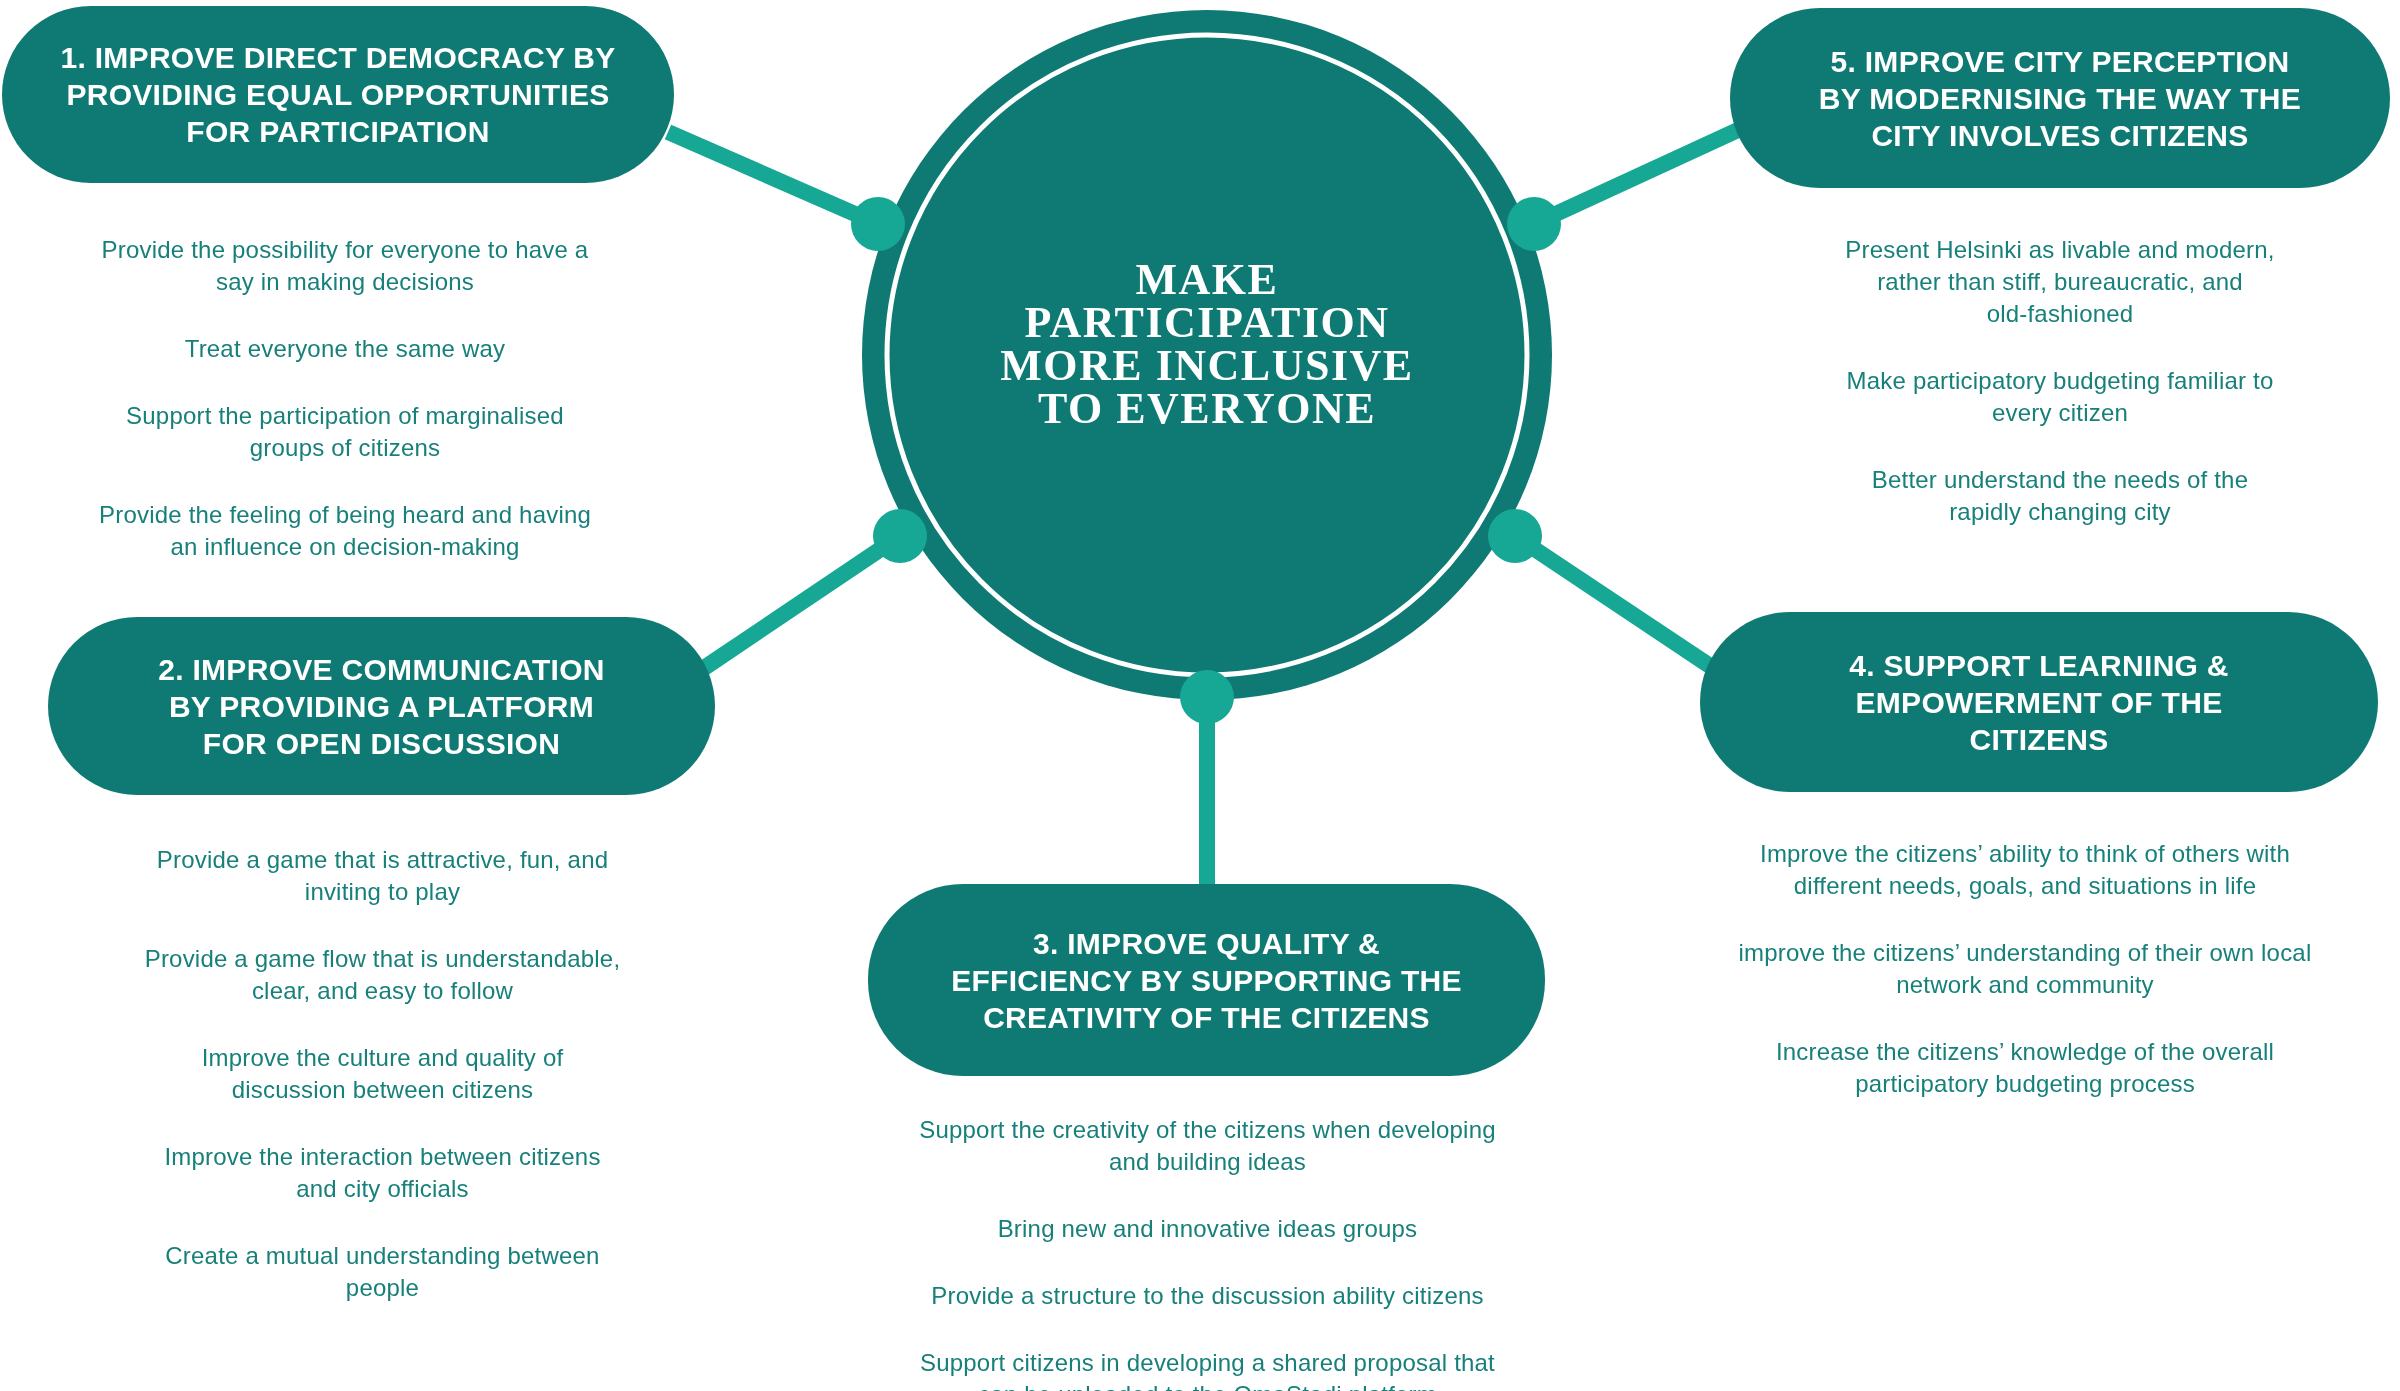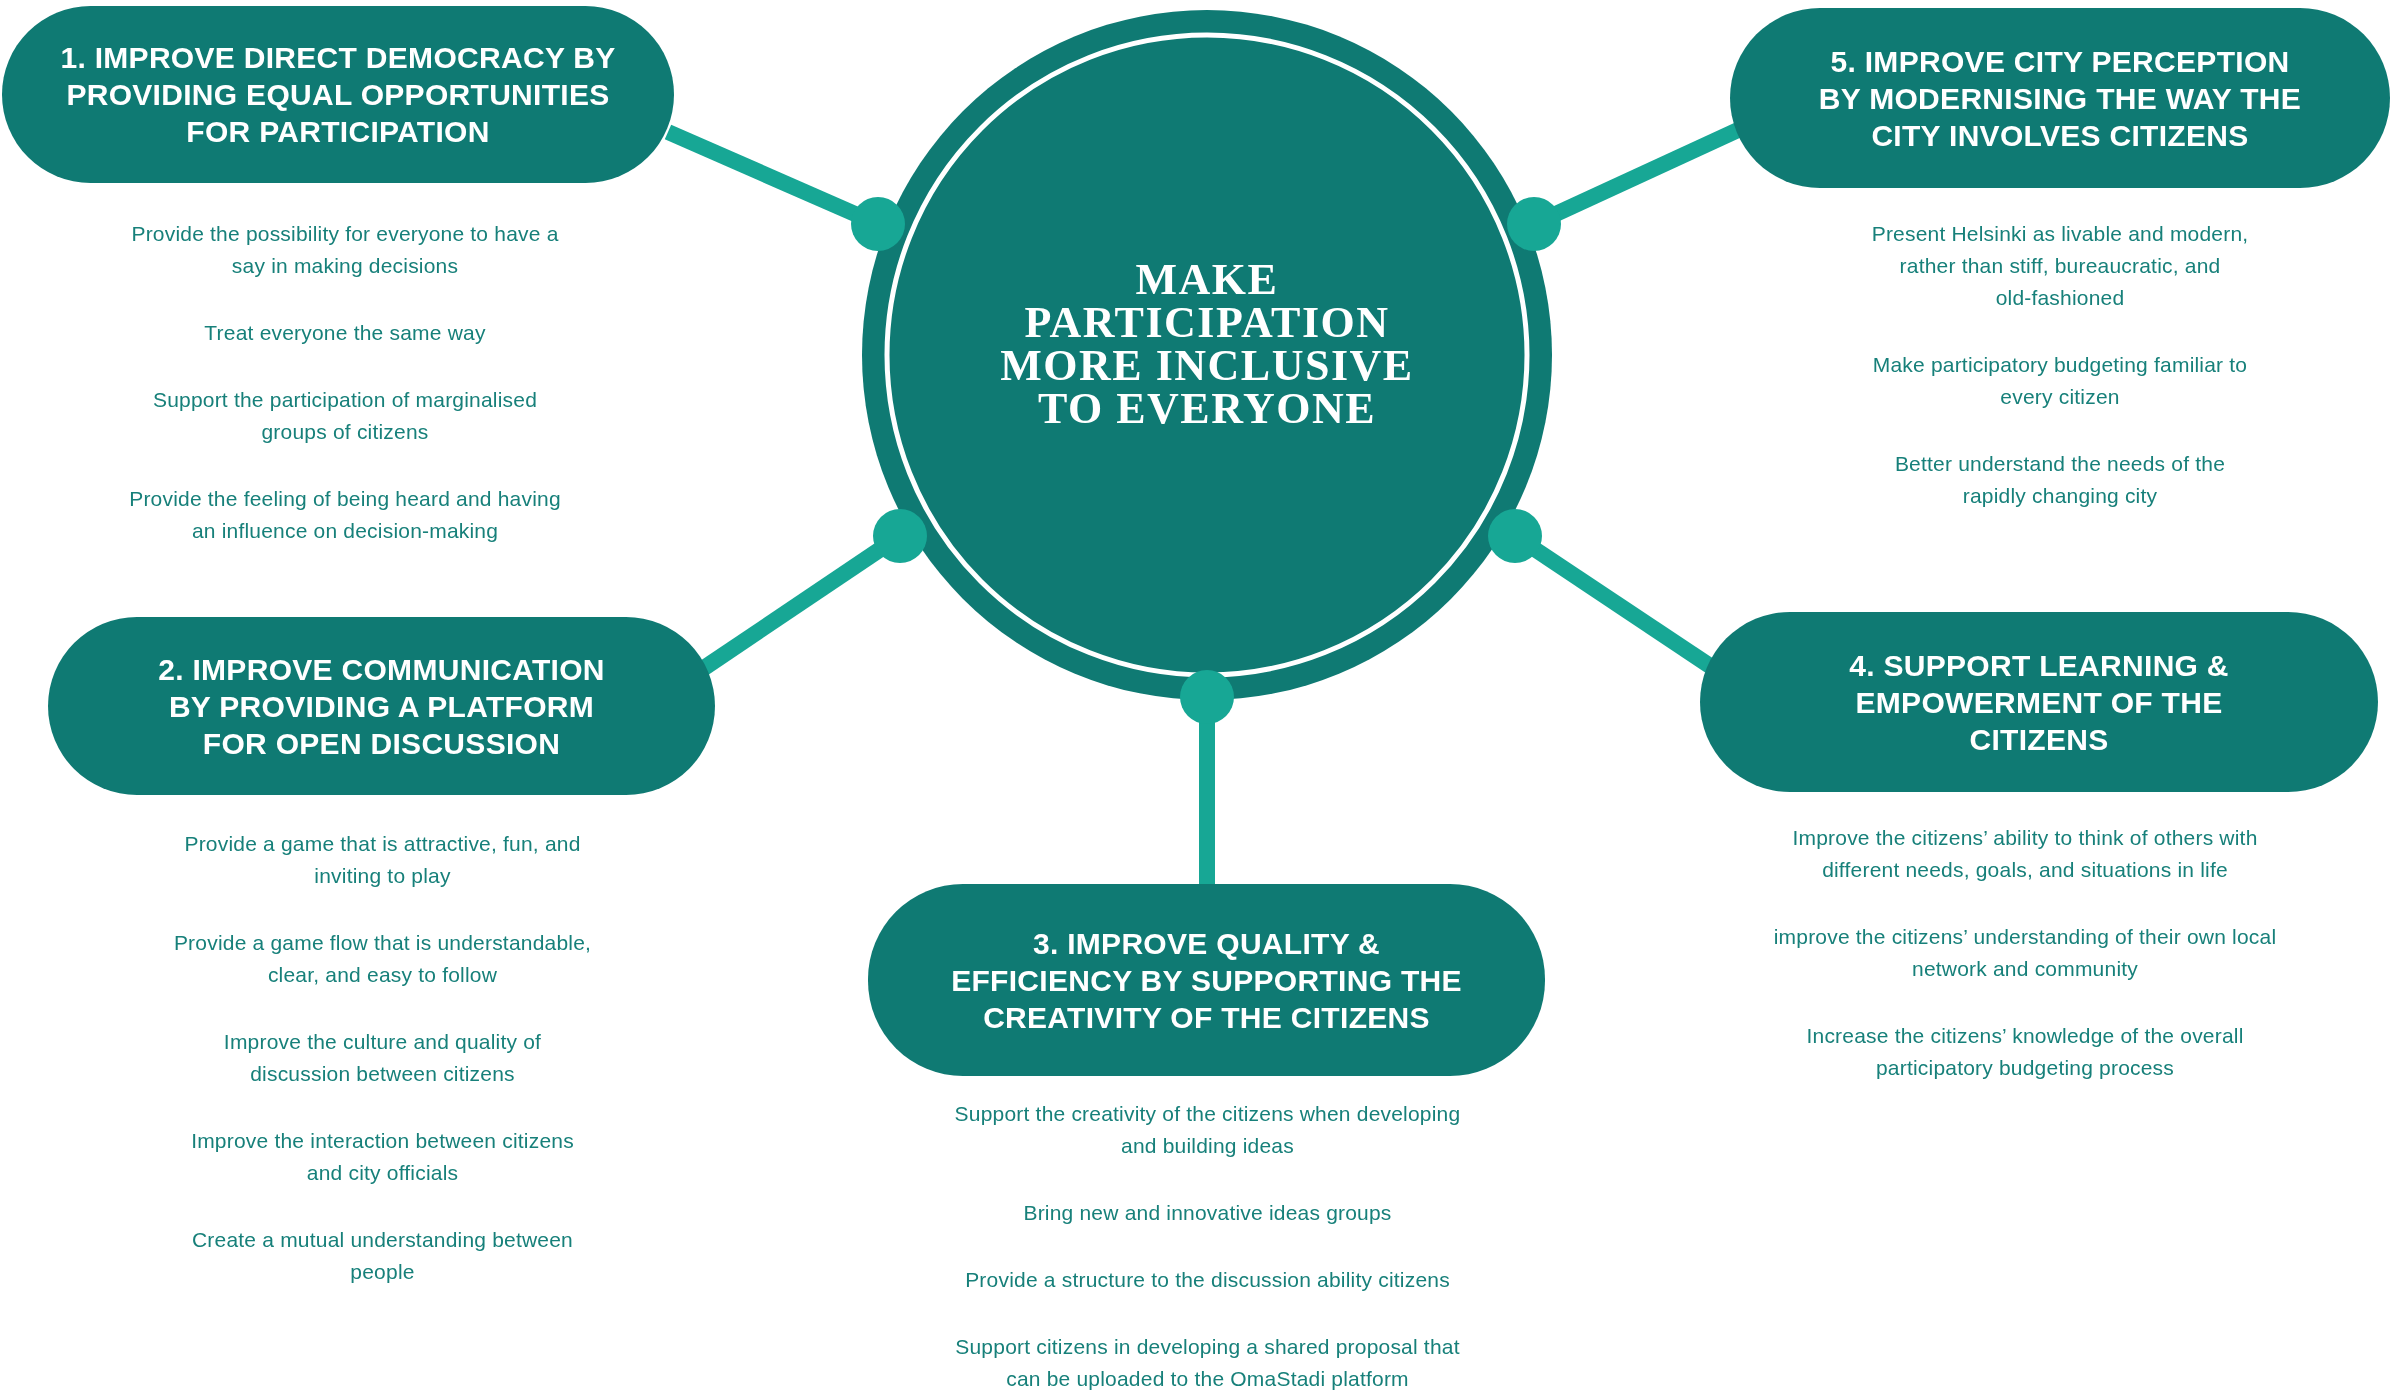--- a/index.html
+++ b/index.html
@@ -17,21 +17,21 @@
   .pill{
     position:absolute;background:var(--dark-teal);border-radius:95px;
     display:flex;align-items:center;justify-content:center;
   }
   .pill-title{
     color:#fff;font-weight:700;font-size:30px;line-height:37px;
     text-align:center;white-space:pre-line;letter-spacing:.3px;
   }
   .bullets{position:absolute;text-align:center;}
   .bullets p{
-    margin:0 0 35px 0;color:var(--body-text);font-size:21px;line-height:32px;
+    margin:16px 0 35px 0;color:var(--body-text);font-size:24px;line-height:32px;
     white-space:pre-line;letter-spacing:.2px;
   }
   .center-text{
     position:absolute;left:862px;top:258px;width:690px;
     color:#fff;font-family:"Liberation Serif",serif;font-weight:700;
     font-size:44px;line-height:43px;letter-spacing:1.5px;
     text-align:center;white-space:pre-line;
   }
   #bullets-1{left:15px;  top:218px; width:660px;}
   #bullets-2{left:50px;  top:828px; width:665px;}

